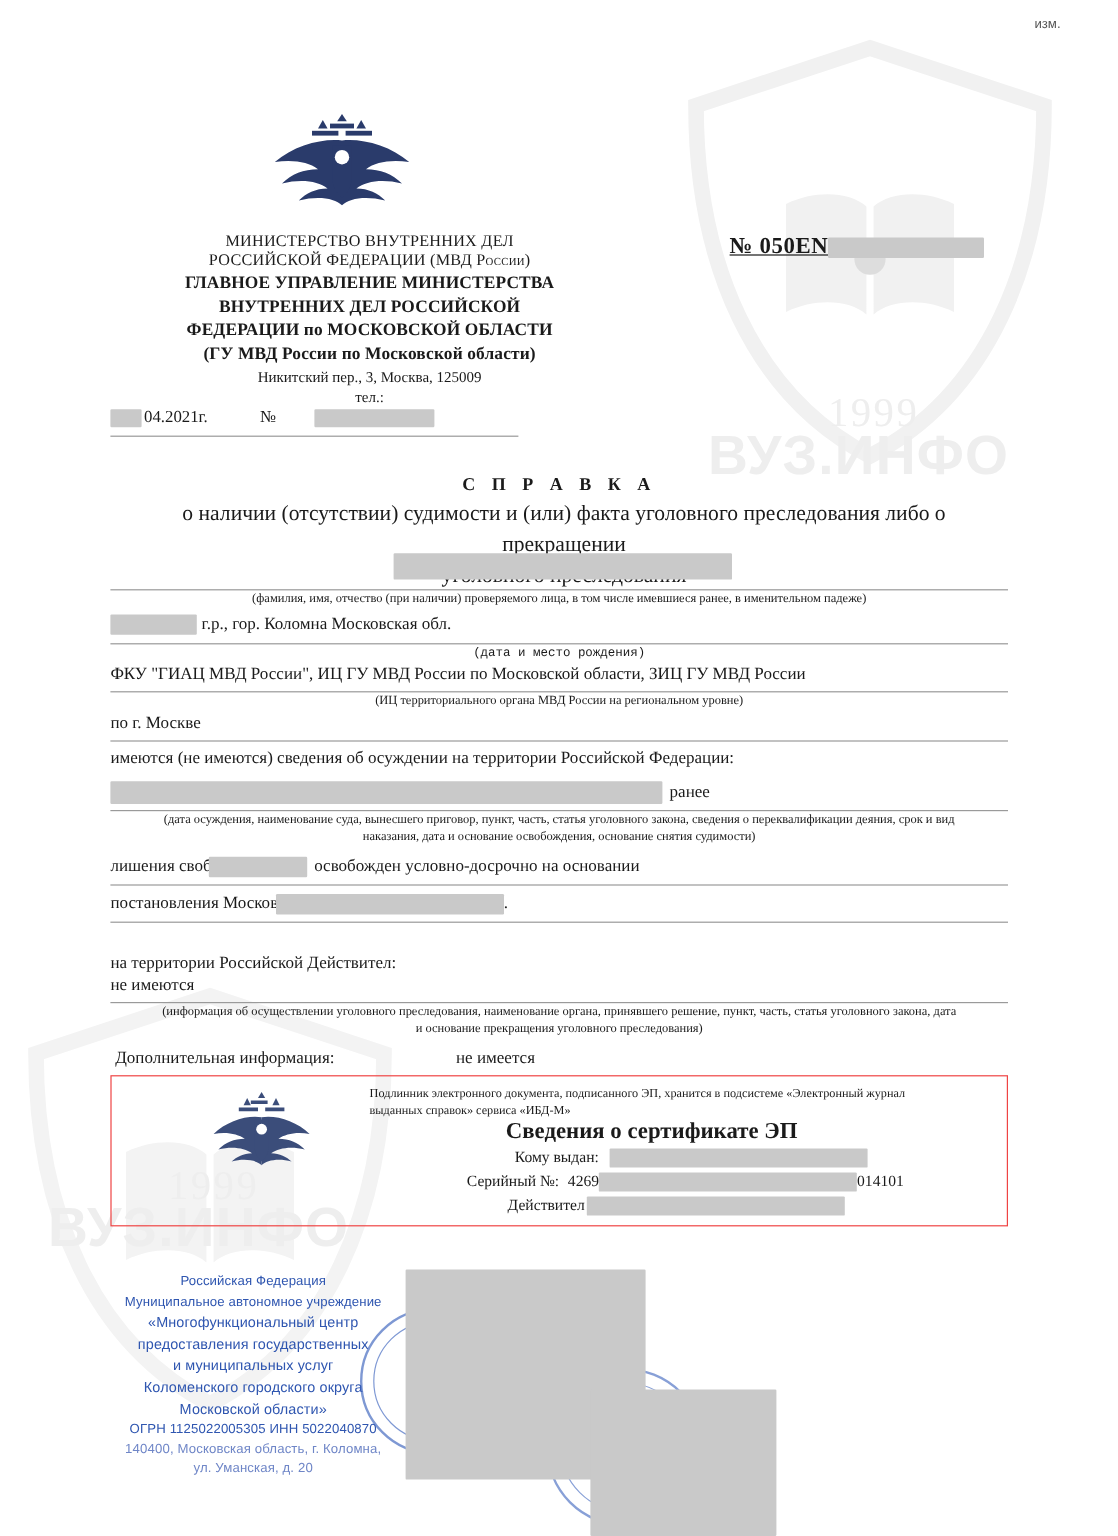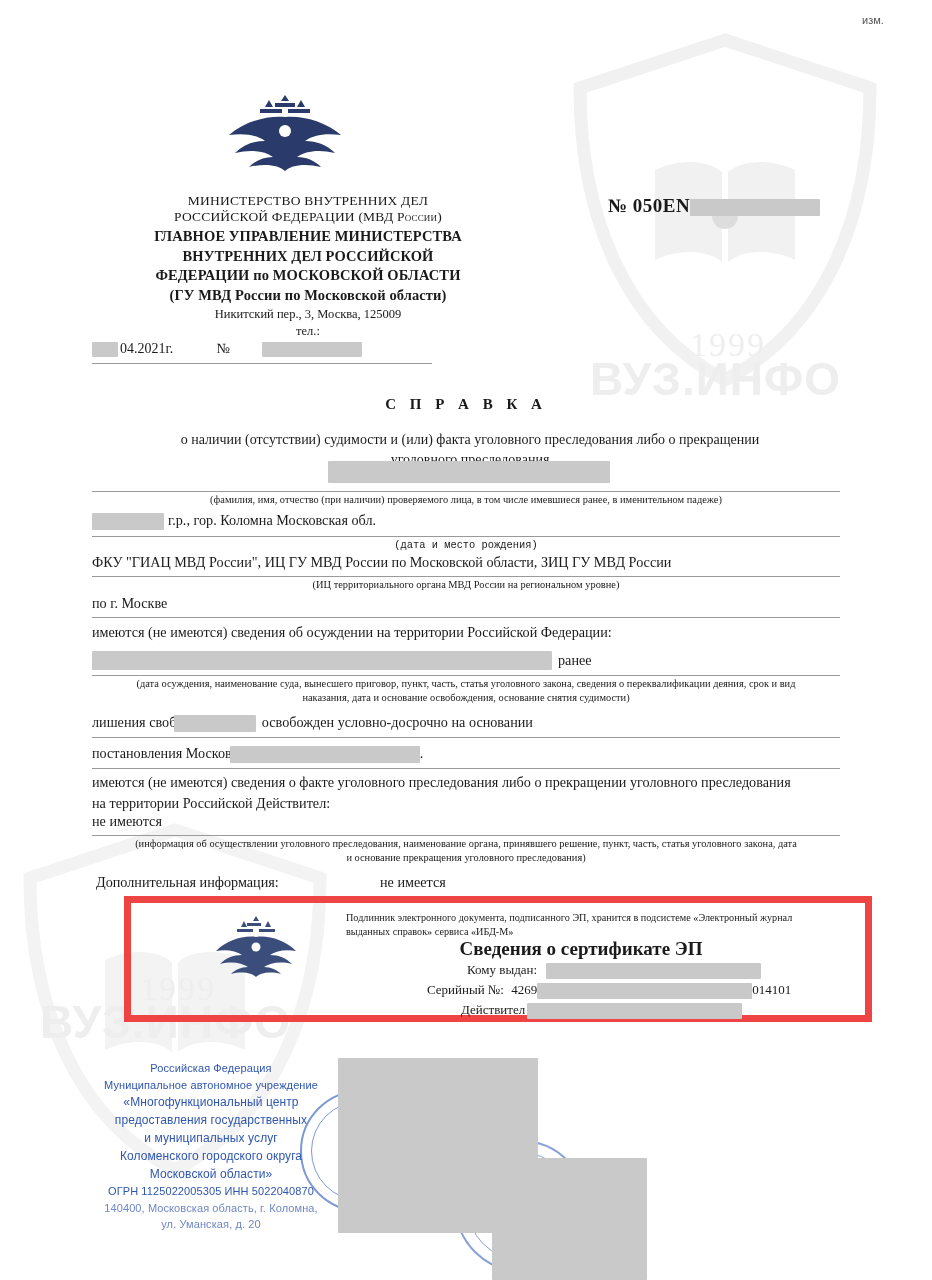--- a/index.html
+++ b/index.html
@@ -96,20 +96,21 @@
   }
 
   .docnum {
     position: absolute;
     top: 195px;
     left: 608px;
     font-size: 19px;
     font-weight: bold;
     letter-spacing: 0.5px;
     white-space: nowrap;
+    text-decoration: underline;
   }
 
   
   .dateline {
     position: absolute;
     top: 341px;
     left: 92px;
     width: 340px;
     font-size: 14px;
   }
@@ -127,25 +128,25 @@
     top: 396px;
     left: 0;
     width: 932px;
     text-align: center;
     font-size: 15px;
     font-weight: bold;
     letter-spacing: 5px;
   }
   .subtitle {
     position: absolute;
-    top: 430px;
+    top: 414px;
     left: 140px;
     width: 660px;
     text-align: center;
-    font-size: 14px;
+    font-size: 18px;
     line-height: 1.45;
   }
 
   
   .field {
     position: absolute;
     font-size: 14.2px;
   }
   .rule {
     position: absolute;
@@ -158,23 +159,22 @@
     line-height: 1.35;
   }
 
   
   .cert-panel {
     position: absolute;
     top: 896px;
     left: 92px;
     width: 748px;
     height: 126px;
-    border: 7px solid #ef4444;
+    border: 1px solid #ef4444;
     box-sizing: border-box;
-    margin-left: 32px;
   }
   .cert-emblem {
     position: absolute;
     top: 10px; left: 70px;
     width: 110px; height: 95px;
   }
   .cert-note {
     position: absolute;
     top: 8px; left: 215px;
     width: 470px;
@@ -373,21 +373,21 @@
   <span>лишения свободы</span><span class="redact" style="width:82px;height:17px;margin-left:-26px;"></span><span style="margin-left:6px;">освобожден условно-досрочно на основании</span>
 </div>
 <div class="rule" style="top:737px; left:92px; width:748px;"></div>
 
 <div class="field" style="top:745px; left:92px;">
   <span>постановления Московского</span><span class="redact" style="width:190px;height:17px;margin-left:-34px;"></span><span>.</span>
 </div>
 <div class="rule" style="top:768px; left:92px; width:748px;"></div>
 
 <div class="field" style="top:772px; left:92px; width:760px; line-height:1.5;">
-  <span>имеются (не имеются) сведения о факте уголовного преследования либо о прекращении уголовного преследования</span><br>
+  <br>
   <span>на территории Российской Действител:</span>
 </div>
 
 <div class="field" style="top:813px; left:92px;">не имеются</div>
 <div class="rule" style="top:835px; left:92px; width:748px;"></div>
 <div class="caption" style="top:837px; left:86px; width:760px;">
   <span>(информация об осуществлении уголовного преследования, наименование органа, принявшего решение, пункт, часть, статья уголовного закона, дата</span><br>
   <span>и основание прекращения уголовного преследования)</span>
 </div>
 

